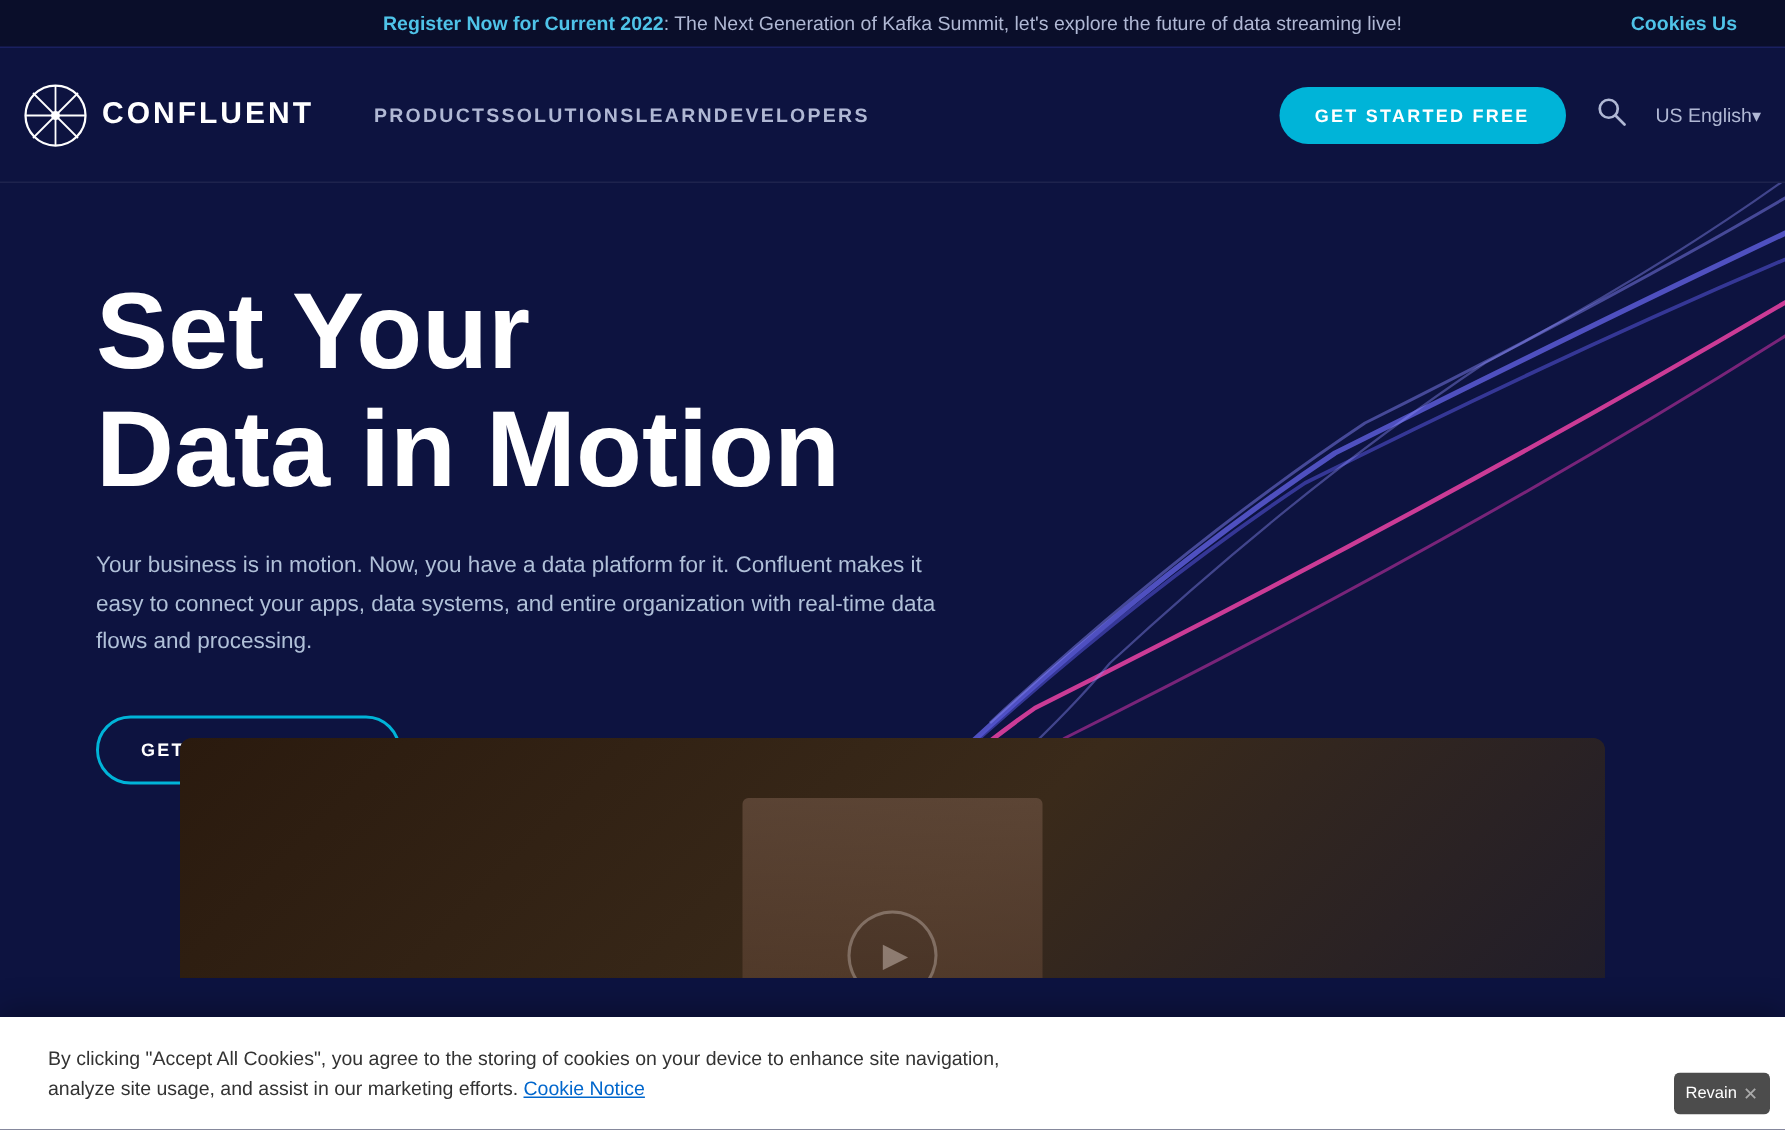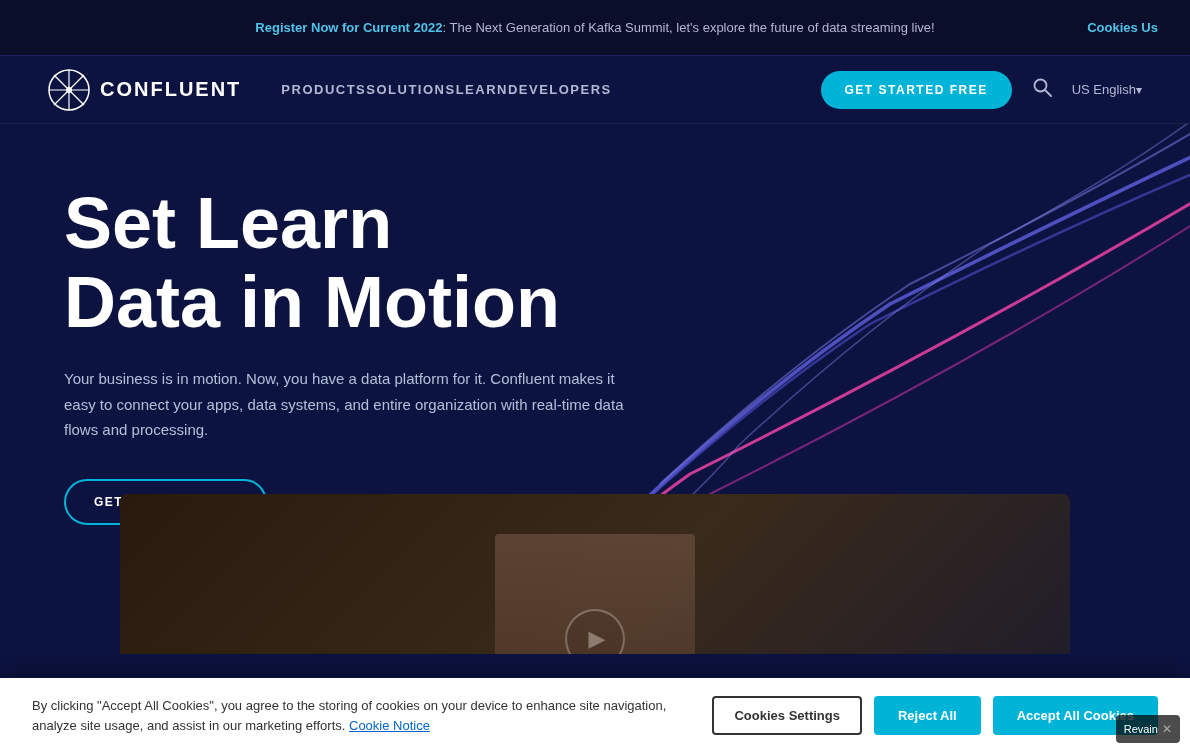--- a/index.html
+++ b/index.html
@@ -9,21 +9,21 @@
       overflow: hidden;
       font-family: 'Helvetica Neue', Arial, sans-serif;
       background: #0d1340;
       color: #fff;
     }
 
     
     #announcement-bar {
       background: #0a0e2a;
       text-align: center;
-      padding: 20px 16px;
+      padding: 8px 16px;
       font-size: 13px;
       color: #b0b8d4;
       border-bottom: 1px solid #1a2060;
       display: flex;
       align-items: flex-end;
       justify-content: center;
       position: relative;
     }
     #announcement-bar .announce-text { color: #b0b8d4; }
     #announcement-bar .announce-link { color: #4fc3e8; font-weight: 600; }
@@ -34,22 +34,22 @@
       font-weight: 600;
       font-size: 13px;
       cursor: pointer;
     }
 
     
     #navbar {
       background: #0d1340;
       display: flex;
       align-items: center;
-      padding: 0 48px;
-      height: 68px;
+      padding: 0 16px;
+      height: 90px;
       border-bottom: 1px solid rgba(255,255,255,0.07);
     }
     #logo-area {
       display: flex;
       align-items: center;
       gap: 10px;
       margin-right: 40px;
     }
     #logo-icon {
       width: 42px;
@@ -347,21 +347,21 @@
 
       <path d="M 750 10 Q 600 80, 400 180 Q 280 260, 150 380" stroke="#6060e0" stroke-width="3.5" fill="none" opacity="0.8"></path>
       <path d="M 750 30 Q 580 100, 380 200 Q 260 280, 130 400" stroke="#5050d0" stroke-width="2.5" fill="none" opacity="0.6"></path>
       <path d="M 750 -20 Q 620 60, 420 160 Q 300 240, 170 360" stroke="#8080f0" stroke-width="2" fill="none" opacity="0.5"></path>
 
       <path d="M 750 -40 Q 650 40, 500 120 Q 380 200, 250 320 Q 200 380, 100 460" stroke="#9090ff" stroke-width="1.5" fill="none" opacity="0.4"></path>
     </svg>
   </div>
 
   <div id="hero-headline">
-    <div>Set Learn</div>
+    <div>Set Your</div>
     <div>Data in Motion</div>
   </div>
   <p id="hero-subtext">Your business is in motion. Now, you have a data platform for it. Confluent makes it easy to connect your apps, data systems, and entire organization with real-time data flows and processing.</p>
   <button id="hero-cta">Get Started Free</button>
 
   
   <div id="video-section">
     <div id="video-bg">
       <div id="person-silhouette"></div>
       <div id="play-button">
@@ -370,23 +370,18 @@
     </div>
   </div>
 </section>
 
 <div id="cookie-banner">
   <div id="cookie-text">
     <span>By clicking "Accept All Cookies", you agree to the storing of cookies on your device to enhance site navigation, analyze site usage, and assist in our marketing efforts.</span>
     <span> </span>
     <span id="cookie-notice-link">Cookie Notice</span>
   </div>
-  <div id="cookie-buttons">
-    <button id="cookies-settings-btn">Cookies Settings</button>
-    <button id="reject-all-btn">Reject All</button>
-    <button id="accept-all-btn">Accept All Cookies</button>
-  </div>
 </div>
 
 <div id="revain-badge">
   <span>Revain</span>
   <span id="revain-close">✕</span>
 </div>
 
 </body></html>

